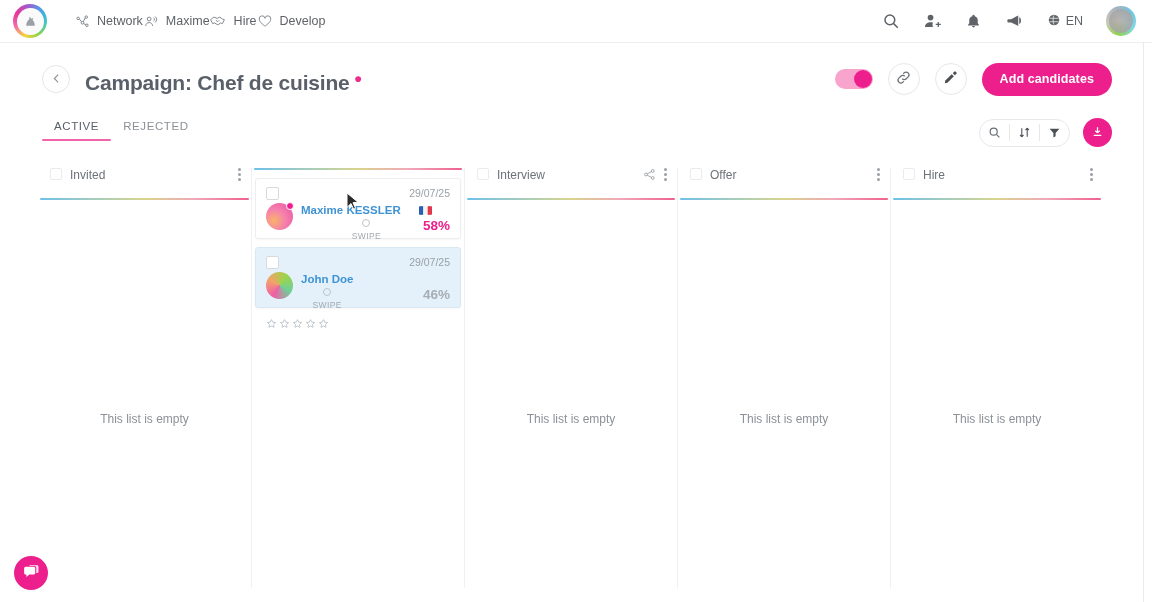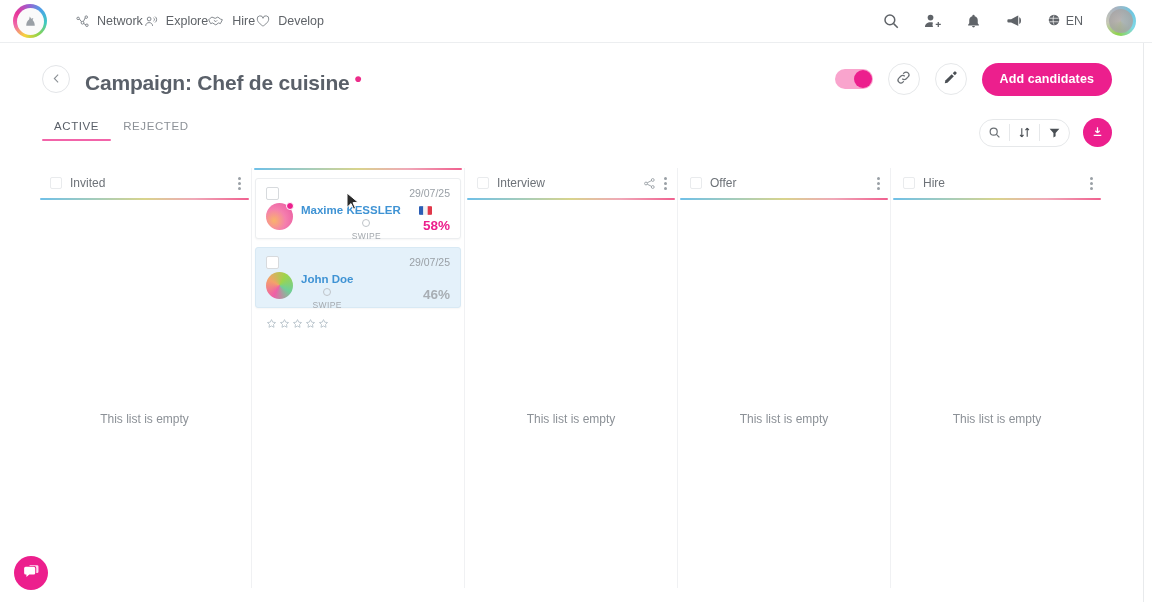--- a/index.html
+++ b/index.html
@@ -131,21 +131,21 @@
 
   
   .board {
     position: absolute; top: 168px; left: 38px;
     width: 1066px; height: 420px;
     display: flex;
   }
   .col { width: 213px; position: relative; }
   .col + .col { border-left: 1px solid #f0f1f3; }
   .col-head {
-    height: 30px; display: flex; align-items: center;
+    height: 30px; display: flex; align-items: flex-start;
     padding: 0 10px 0 12px;
   }
   .col-chk {
     width: 12px; height: 12px; border: 1.3px solid #d7dadd;
     border-radius: 2px; background: #fff; margin-right: 8px; cursor: pointer;
     flex: none;
   }
   .col-chk.dim { border-color: #e9ebed; }
   .col-name { font-size: 12px; color: #6d7278; }
   .col-count {
@@ -250,21 +250,21 @@
       <span>Network</span>
     </div>
     <div class="nav-item">
       <span>
         <svg width="16" height="15" viewBox="0 0 24 24" fill="none" stroke="#7b8086" stroke-width="1.5">
           <circle cx="9" cy="8" r="3"></circle>
             <path d="M3.5 19c0-3.2 2.5-5.3 5.5-5.3s5.5 2.1 5.5 5.3"></path>
           <path d="M16 6.2a3 3 0 010 5.2M18.5 4.2a5.6 5.6 0 010 9.3"></path>
         </svg>
       </span>
-      <span>Explore</span>
+      <span>Maxime</span>
     </div>
     <div class="nav-item">
       <span>
         <svg width="17" height="14" viewBox="0 0 26 20" fill="none" stroke="#7b8086" stroke-width="1.4">
           <path d="M2 7l4-3 5 2 4-2 4 3 3 1-3 6-3-1-4 3-5-3-3 1-3-6z"></path>
           <path d="M9 9l3 2 2-2"></path>
         </svg>
       </span>
       <span>Hire</span>
     </div>

